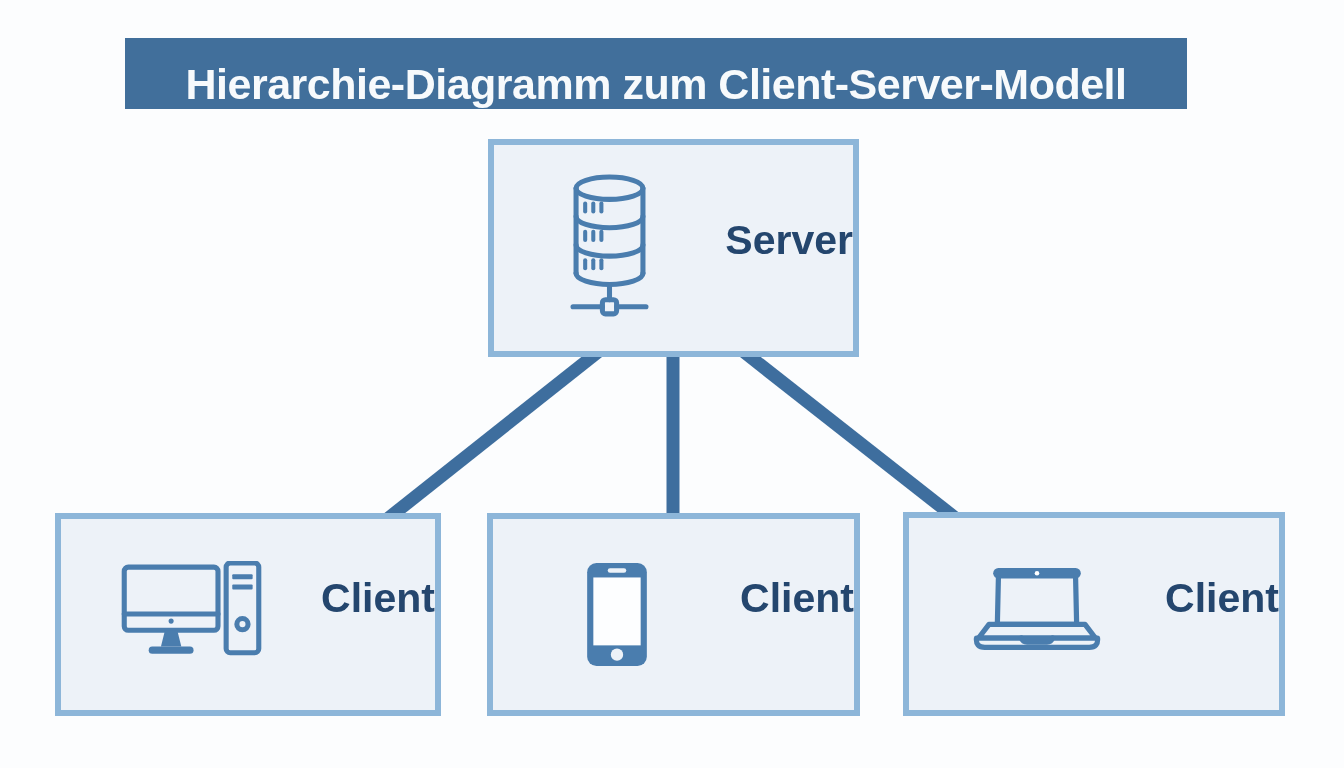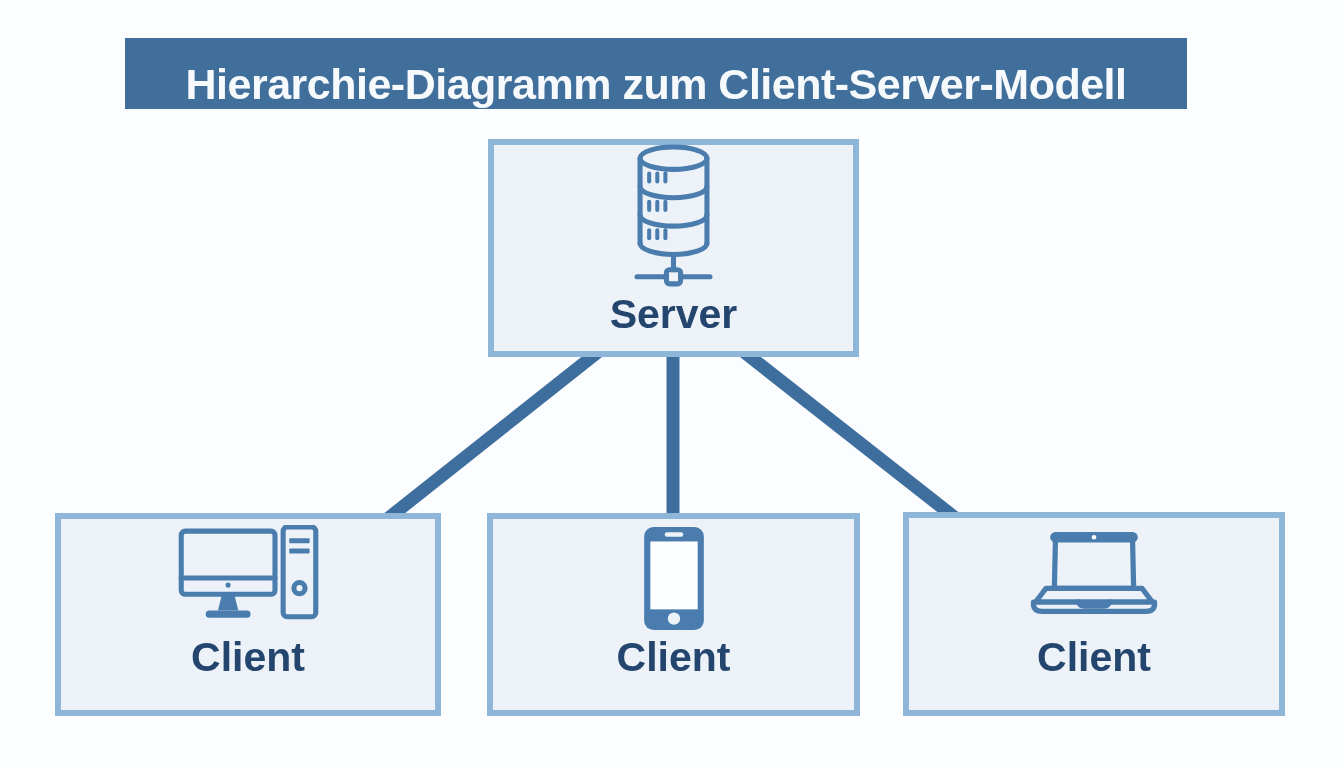--- a/index.html
+++ b/index.html
@@ -40,21 +40,20 @@
     width: 1344px;
     height: 768px;
     z-index: 1;
   }
   .node {
     position: absolute;
     box-sizing: border-box;
     background: #edf2f8;
     border: 6px solid #8db6d9;
     display: flex;
-    flex-direction: column;
     align-items: center;
     justify-content: flex-end;
     z-index: 2;
   }
   .node .node-icon {
     display: flex;
     align-items: center;
     justify-content: center;
     flex: 1 1 auto;
   }

